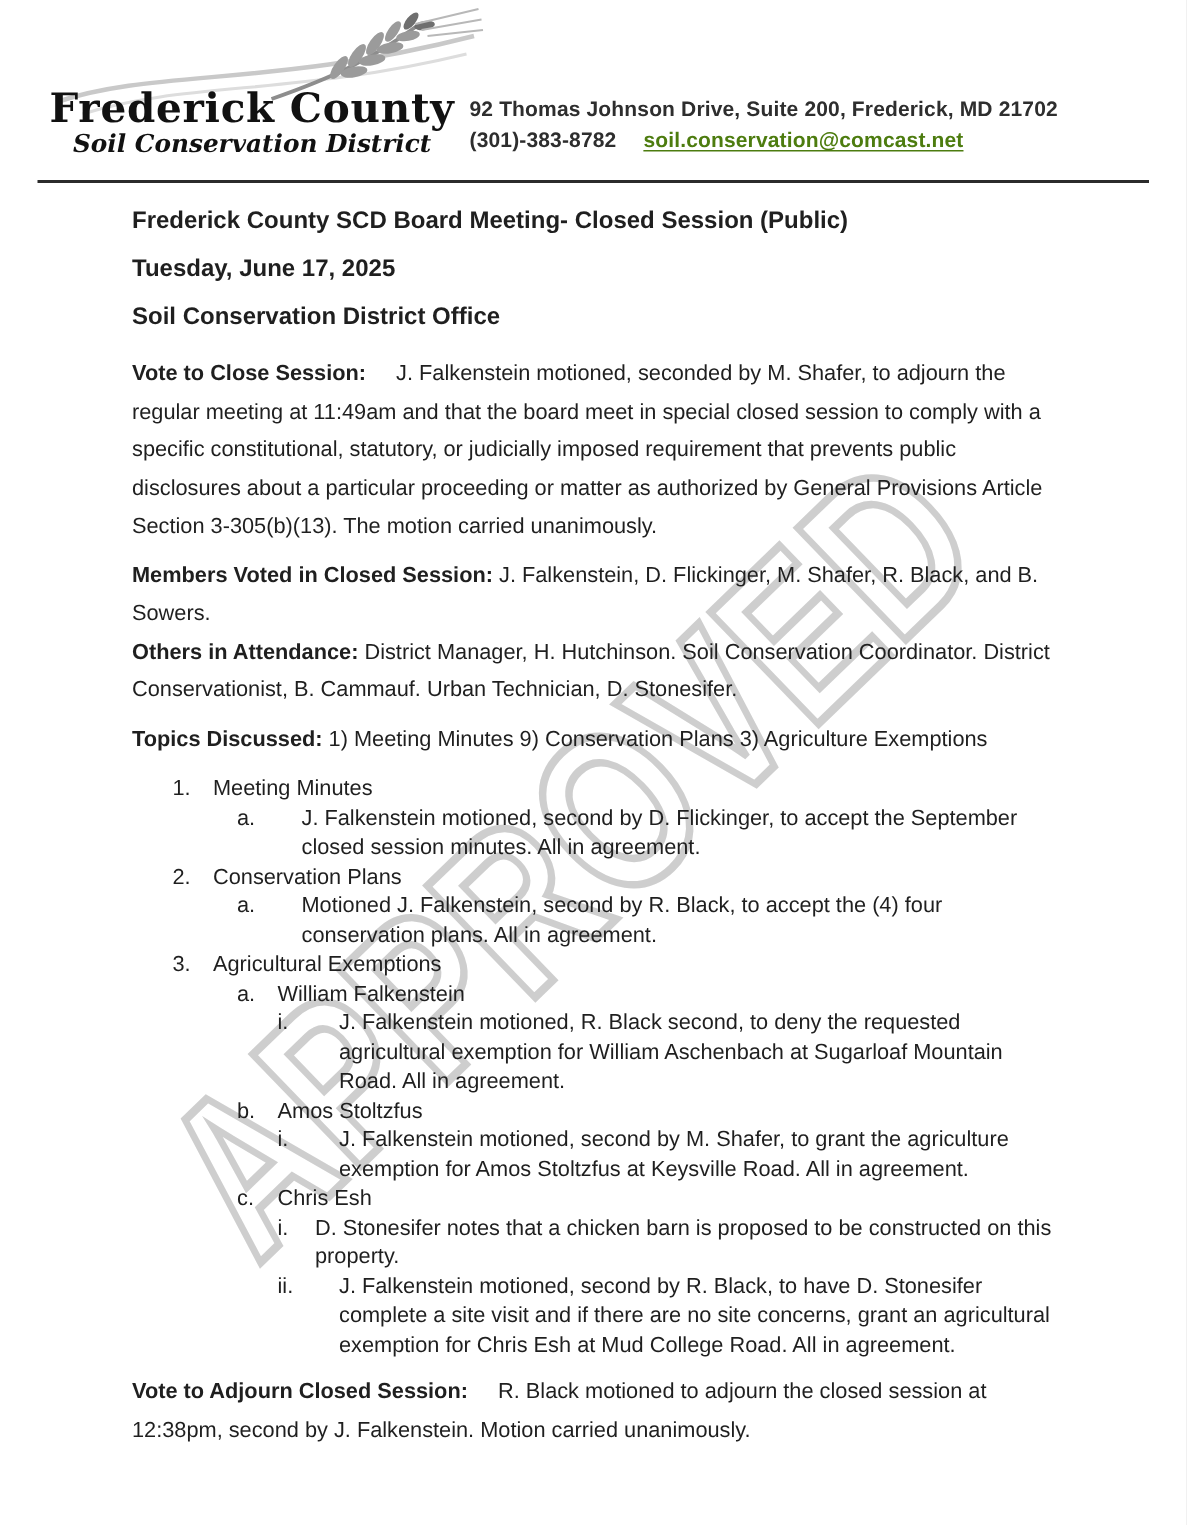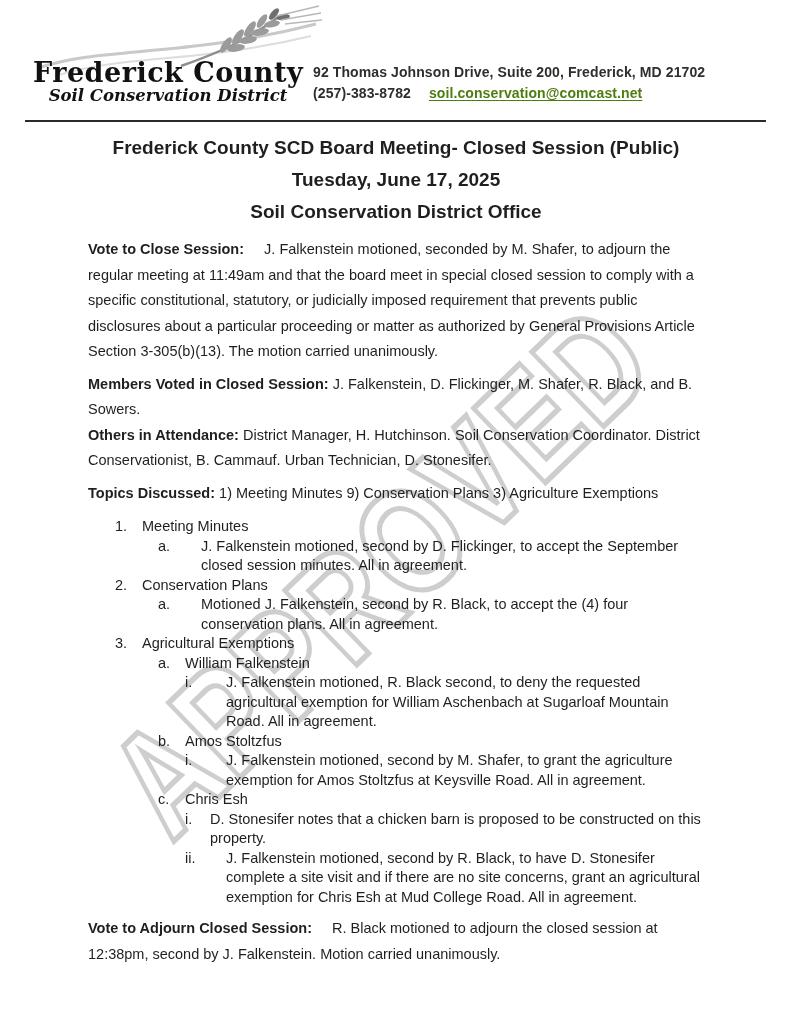--- a/index.html
+++ b/index.html
@@ -32,21 +32,21 @@
     position:absolute; left:288px; top:62px; z-index:1;
     font-size:14px; line-height:21px; color:#2e2e2e; font-weight:bold;
     letter-spacing:0.1px; white-space:nowrap;
   }
   .contact .email {
     margin-left:18px; text-decoration:underline; text-underline-offset:2px;
     cursor:pointer;
   }
   
   .content { position:absolute; left:88px; top:138px; width:616px; z-index:1; font-size:14.5px; }
-  .doc-title { text-align:center; font-weight:bold; font-size:19px; line-height:19px; margin:0 0 13px 0; }
+  .doc-title { font-weight:bold; font-size:16px; line-height:19px; margin:0 0 13px 0; }
   .doc-title.last { margin-bottom:16px; }
   .para { line-height:25.5px; margin:0 0 7px 0; }
   .para b { font-weight:bold; }
   .u { text-underline-offset:3px; text-decoration-thickness:1px;margin-left:16px; }
   .outline { margin-top:11px; margin-bottom:9px; line-height:19.5px; }
   .li { display:flex; }
   .li .mk { flex:0 0 auto; }
   .lvl1 { margin-left:27px; }  .lvl1 .mk { width:27px; }
   .lvl2 { margin-left:70px; }  .lvl2 .mk { width:27px; }
   .lvl3 { margin-left:97px; }  .lvl3 .mk { width:25px; }
@@ -89,21 +89,21 @@
       </g>
     </svg>
 
     <div class="logo-text">
       <div class="org-name">Frederick County</div>
       <div class="org-sub">Soil Conservation District</div>
     </div>
 
     <div class="contact">
       <div>92 Thomas Johnson Drive, Suite 200, Frederick, MD 21702</div>
-      <div><span>(257)-383-8782</span><span class="email" style="color:#4d7c0f">soil.conservation@comcast.net</span></div>
+      <div><span>(301)-383-8782</span><span class="email" style="color:#4d7c0f">soil.conservation@comcast.net</span></div>
     </div>
   </div>
 
   <div class="content">
 
     <div class="doc-title">Frederick County SCD Board Meeting- Closed Session (Public)</div>
     <div class="doc-title">Tuesday, June 17, 2025</div>
     <div class="doc-title last">Soil Conservation District Office</div>
 
     <p class="para"><b>Vote to Close Session:</b> <span class="u">J. Falkenstein motioned, seconded by M. Shafer, to adjourn the regular meeting at 11:49am and that the board meet in special closed session to comply with a specific constitutional, statutory, or judicially imposed requirement that prevents public disclosures about a particular proceeding or matter as authorized by General Provisions Article Section 3-305(b)(13). The motion carried unanimously.</span></p>

